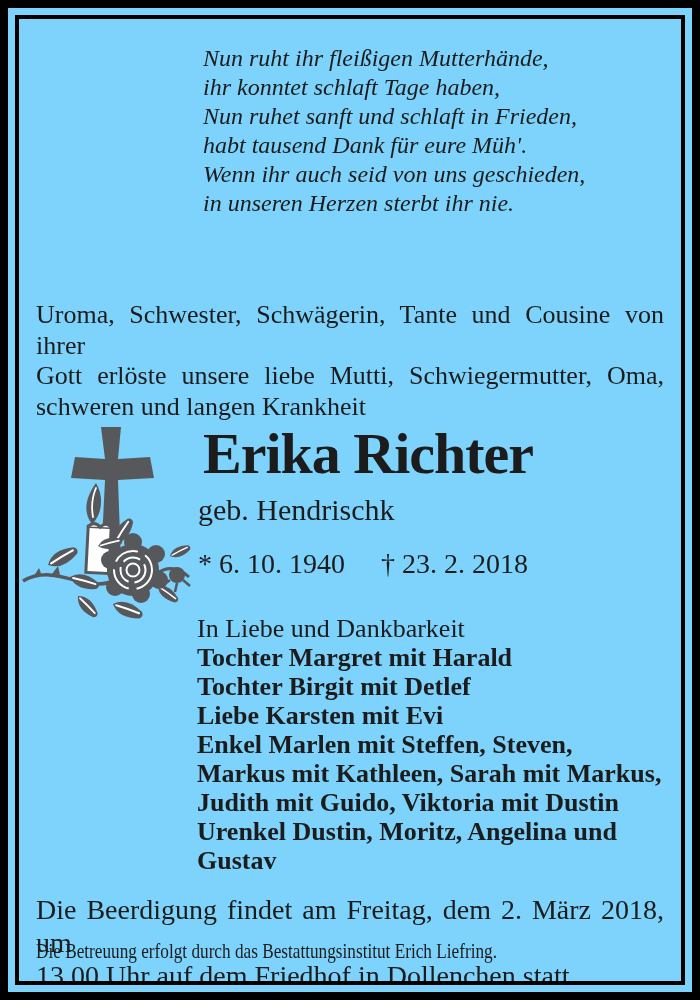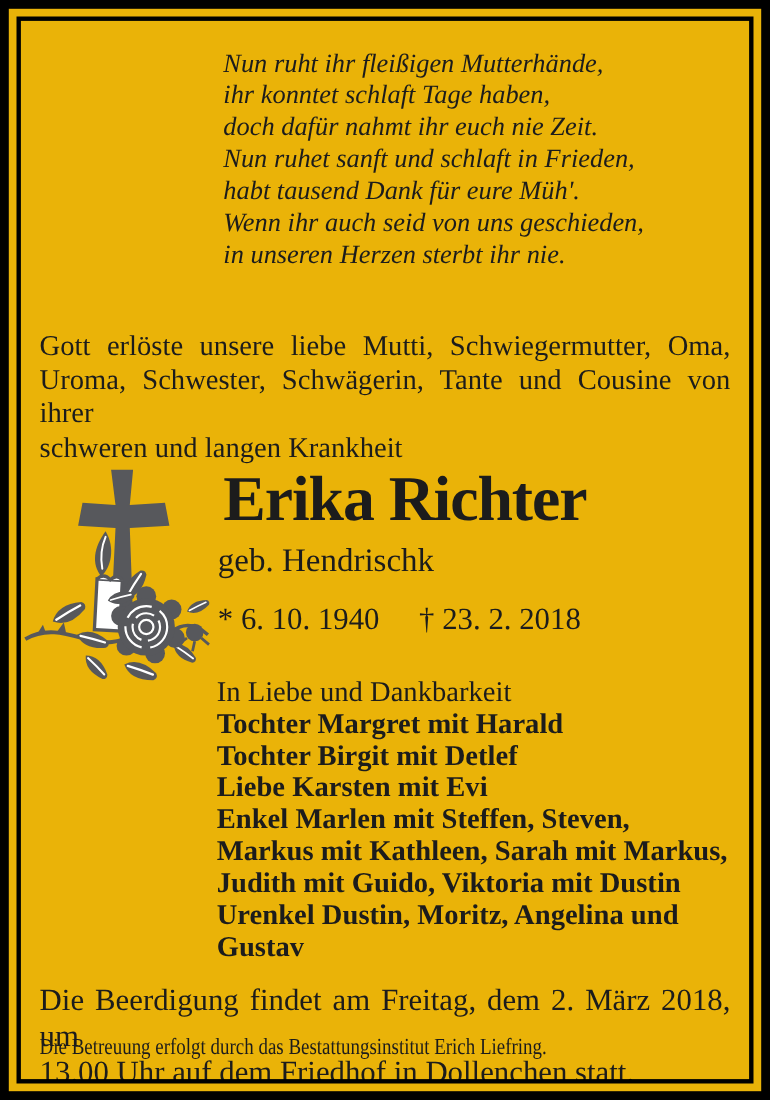--- a/index.html
+++ b/index.html
@@ -1,17 +1,17 @@
 <!DOCTYPE html>
 <html><head>
 <meta charset="utf-8">
 <style>
   html,body{margin:0;padding:0;background:#e8e8e8;}
   .page{
-    position:relative;width:700px;height:1000px;background:#eab308;
+    position:relative;width:700px;height:1000px;background:#7dd3fc;
     font-family:"Liberation Serif","DejaVu Serif",serif;color:#1c1c1c;
     overflow:hidden;margin:0 auto;
   }
   .edge-band{position:absolute;inset:0;border:8px solid #000;pointer-events:none;z-index:5;}
   .inner-rule{position:absolute;top:15px;left:15px;right:15px;bottom:15px;border:4px solid #000;pointer-events:none;z-index:5;}
 
   .poem{position:absolute;left:203px;top:44px;font-style:italic;font-size:24px;line-height:29px;}
   .intro{position:absolute;left:36px;top:300px;width:628px;font-size:26px;line-height:30.5px;}
   .j-line{text-align:justify;text-align-last:justify;}
 
@@ -34,30 +34,29 @@
 </head>
 <body>
 
 <div class="page">
   <div class="edge-band"></div>
   <div class="inner-rule"></div>
 
   <div class="poem">
     <div>Nun ruht ihr fleißigen Mutterhände,</div>
     <div>ihr konntet schlaft Tage haben,</div>
-    <div>doch dafür nahmt ihr euch nie Zeit.</div>
     <div>Nun ruhet sanft und schlaft in Frieden,</div>
     <div>habt tausend Dank für eure Müh'.</div>
     <div>Wenn ihr auch seid von uns geschieden,</div>
     <div>in unseren Herzen sterbt ihr nie.</div>
   </div>
 
   <div class="intro">
+    <div class="j-line">Uroma, Schwester, Schwägerin, Tante und Cousine von ihrer</div>
     <div class="j-line">Gott erlöste unsere liebe Mutti, Schwiegermutter, Oma,</div>
-    <div class="j-line">Uroma, Schwester, Schwägerin, Tante und Cousine von ihrer</div>
     <div>schweren und langen Krankheit</div>
   </div>
 
   <svg class="memorial-art" viewBox="0 0 172 196" aria-hidden="true">
     <defs>
       <g id="leaf">
         <path class="art-gray" d="M0 0 Q9 -10 26 -3 Q29 0 26 3 Q9 10 0 0 Z"></path>
         <path class="vein" d="M3 0 Q14 -1 24 -1"></path>
       </g>
     </defs>

